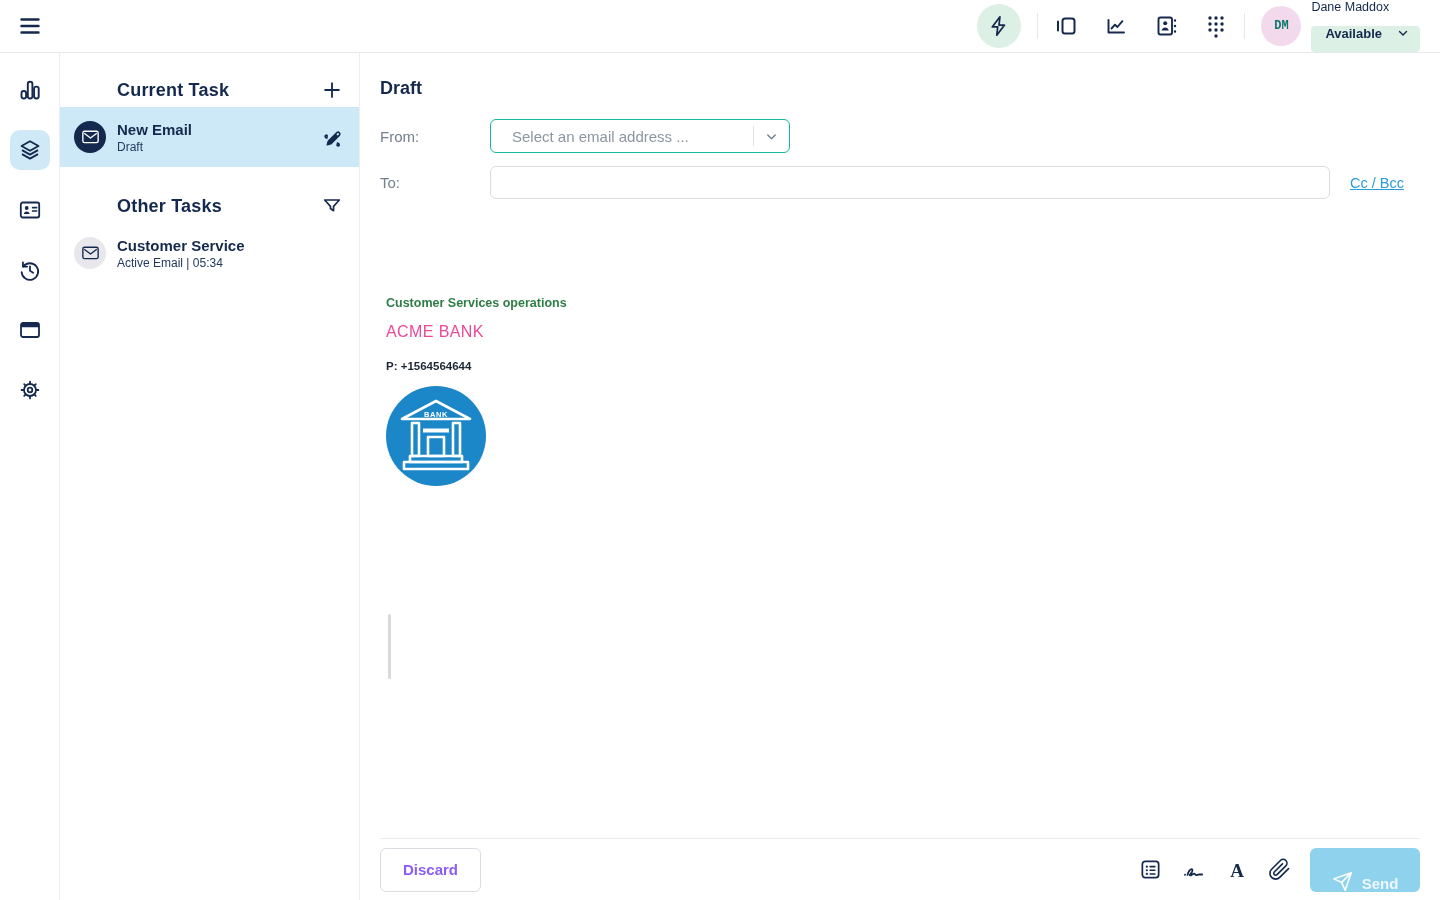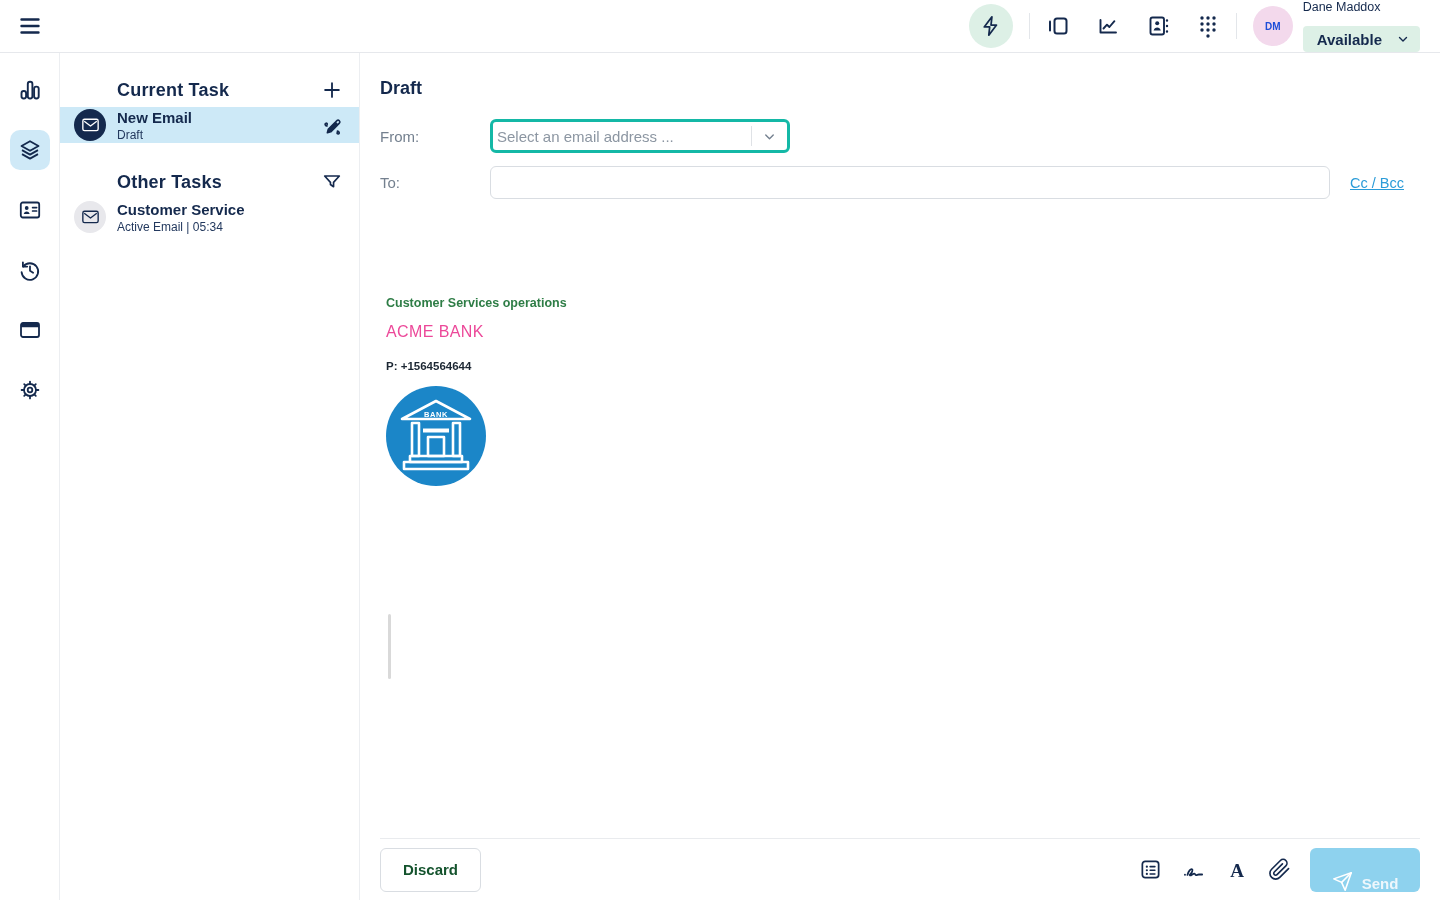--- a/index.html
+++ b/index.html
@@ -6,71 +6,71 @@
   html,body { width:1440px; height:900px; font-family:"Liberation Sans", sans-serif; background:#ffffff; color:#14294d; overflow:hidden; }
 
   
   .topbar { height:53px; display:flex; align-items:center; justify-content:space-between; border-bottom:1px solid #e6e8ec; background:#fff; padding:0 20px 0 18px; }
   .topbar-right { display:flex; align-items:center; gap:0; }
   .icon-btn { background:none; border:none; cursor:pointer; display:flex; align-items:center; justify-content:center; padding:0; }
   .hamburger svg { display:block; }
   .zap-circle { width:44px; height:44px; border-radius:50%; background:#ddf0e6; display:flex; align-items:center; justify-content:center; }
   .tb-divider { width:1px; height:26px; background:#e3e6ea; margin:0 16px; }
   .tb-icons { display:flex; align-items:center; gap:26px; }
-  .avatar { width:40px; height:40px; border-radius:50%; background:#f3d9ec; color:#1d4ed8; font-weight:700; font-size:10px; display:flex; align-items:center; justify-content:center; margin-right:10px; }
+  .avatar { width:40px; height:40px; border-radius:50%; background:#f3d9ec; color:#0f766e; font-weight:700; font-size:12px; display:flex; align-items:center; justify-content:center; margin-right:10px;font-family:Liberation Mono, monospace; }
   .user-block { display:flex; flex-direction:column; align-items:flex-start; gap:12px; }
   .user-name { font-size:12.5px; color:#14294d; }
-  .status-pill { display:flex; align-items:center; gap:14px; background:#ddf0e6; border:none; border-radius:4px; height:26px; padding:0 10px 0 14px; font-size:15px; font-weight:600; color:#14294d; cursor:pointer; font-family:inherit; }
+  .status-pill { display:flex; gap:14px; background:#ddf0e6; border:none; border-radius:4px; height:26px; padding:0 10px 0 14px; font-size:13px; font-weight:600; color:#14294d; cursor:pointer; font-family:inherit; }
 
   
   .shell { display:flex; height:847px; }
   .nav-rail { width:60px; border-right:1px solid #eceef1; padding-top:7px; display:flex; flex-direction:column; align-items:center; }
   .rail-item { width:60px; height:60px; display:flex; align-items:center; justify-content:center; background:none; border:none; cursor:pointer; }
   .rail-sel { width:40px; height:40px; border-radius:10px; background:#cfe9f7; display:flex; align-items:center; justify-content:center; }
 
   
   .task-panel { width:300px; border-right:1px solid #eceef1; padding-top:20px; }
   .panel-head { display:flex; align-items:center; justify-content:space-between; padding:0 16px 0 17px; height:34px; }
   .panel-title { font-size:18px; font-weight:700; color:#14294d; letter-spacing:.2px;margin-left:40px; }
-  .task-row { display:flex; align-items:center; gap:11px; height:36px; padding:0 16px 0 14px; cursor:pointer; }
+  .task-row { display:flex; align-items:center; gap:11px; height:60px; padding:0 16px 0 14px; cursor:pointer; }
   .task-row.selected { background:#cde9f7; }
   .task-avatar { width:32px; height:32px; border-radius:50%; flex:none; display:flex; align-items:center; justify-content:center; }
   .task-avatar.dark { background:#14294d; }
   .task-avatar.grey { background:#e8e8ec; }
   .task-texts { flex:1; display:flex; flex-direction:column; gap:2px; }
   .task-title { font-size:15px; font-weight:700; color:#14294d; }
   .task-sub { font-size:12px; color:#23395e; }
   .other-head { margin-top:22px; }
 
   
   .main { flex:1; position:relative; display:flex; flex-direction:column; padding:25px 20px 0; }
   .composer-title { font-size:18px; font-weight:700; color:#14294d; margin-bottom:20px; }
   .form-row { display:flex; align-items:center; margin-bottom:13px; }
   .f-label { width:110px; font-size:15px; color:#74808f; }
-  .from-select { width:300px; height:34px; border:3px solid #14b8a6; border-radius:6px; background:#fff; display:flex; align-items:center; padding:0 10px 0 4px; cursor:pointer; }
+  .from-select { width:300px; height:34px; border:1px solid #14b8a6; border-radius:6px; background:#fff; display:flex; align-items:center; padding:0 10px 0 21px; cursor:pointer; }
   .from-ph { flex:1; font-size:15px; color:#8c96a2; text-align:left; }
   .sel-div { width:1px; height:20px; background:#dfe2e6; margin:0 10px 0 6px; }
   .text-input { height:33px; border:1px solid #d9dde2; border-radius:6px; padding:0 12px; font-size:15px; font-family:inherit; color:#14294d; outline:none; }
   .to-wrap { flex:1; display:flex; align-items:center; }
   .to-input { flex:1; max-width:840px; }
   .ccbcc { margin-left:20px; font-size:14.5px; color:#2b9cd8; text-decoration:underline; cursor:pointer; white-space:nowrap; }
   .subject-input { flex:1; }
 
   .body-area { flex:1; position:relative; padding:67px 0 0 6px; }
   .sig-name { font-size:16px; font-weight:700; color:#1c2733; }
   .sig-role { margin-top:17px; font-size:12.5px; font-weight:700; color:#2e7d46; }
   .sig-company { margin-top:13px; font-size:16px; font-weight:400; color:#ec4899; letter-spacing:.4px; }
   .sig-phone { margin-top:19px; font-size:11.5px; font-weight:700; color:#1c2733; }
   .sig-logo { margin-top:14px; width:100px; height:100px; }
   .scroll-thumb { position:absolute; left:8px; top:402px; width:3px; height:65px; background:#d9d9d9; border-radius:2px; }
 
   
   .composer-footer { height:62px; border-top:1px solid #e9ebee; display:flex; align-items:center; justify-content:space-between; }
   .btn { font-family:inherit; font-size:15px; font-weight:700; border-radius:6px; cursor:pointer; }
-  .discard-btn { width:101px; height:44px; background:#fff; border:1px solid #d9dde2; color:#14532d; }
+  .discard-btn { width:101px; height:44px; background:#fff; border:1px solid #d9dde2; color:#8b5cf6; }
   .footer-right { display:flex; align-items:center; }
   .fr-icons { display:flex; align-items:center; gap:19px; margin-right:19px; }
   .send-btn { width:110px; height:44px; background:#8ed2ee; border:none; color:#eef7fc; display:flex; align-items:flex-end; justify-content:center; gap:9px; }
 </style>
 </head>
 <body>
 
 <header class="topbar">
   <button class="icon-btn hamburger" aria-label="menu">
     <svg width="24" height="24" viewBox="0 0 24 24" fill="none" stroke="#14294d" stroke-width="2.4" stroke-linecap="round">

